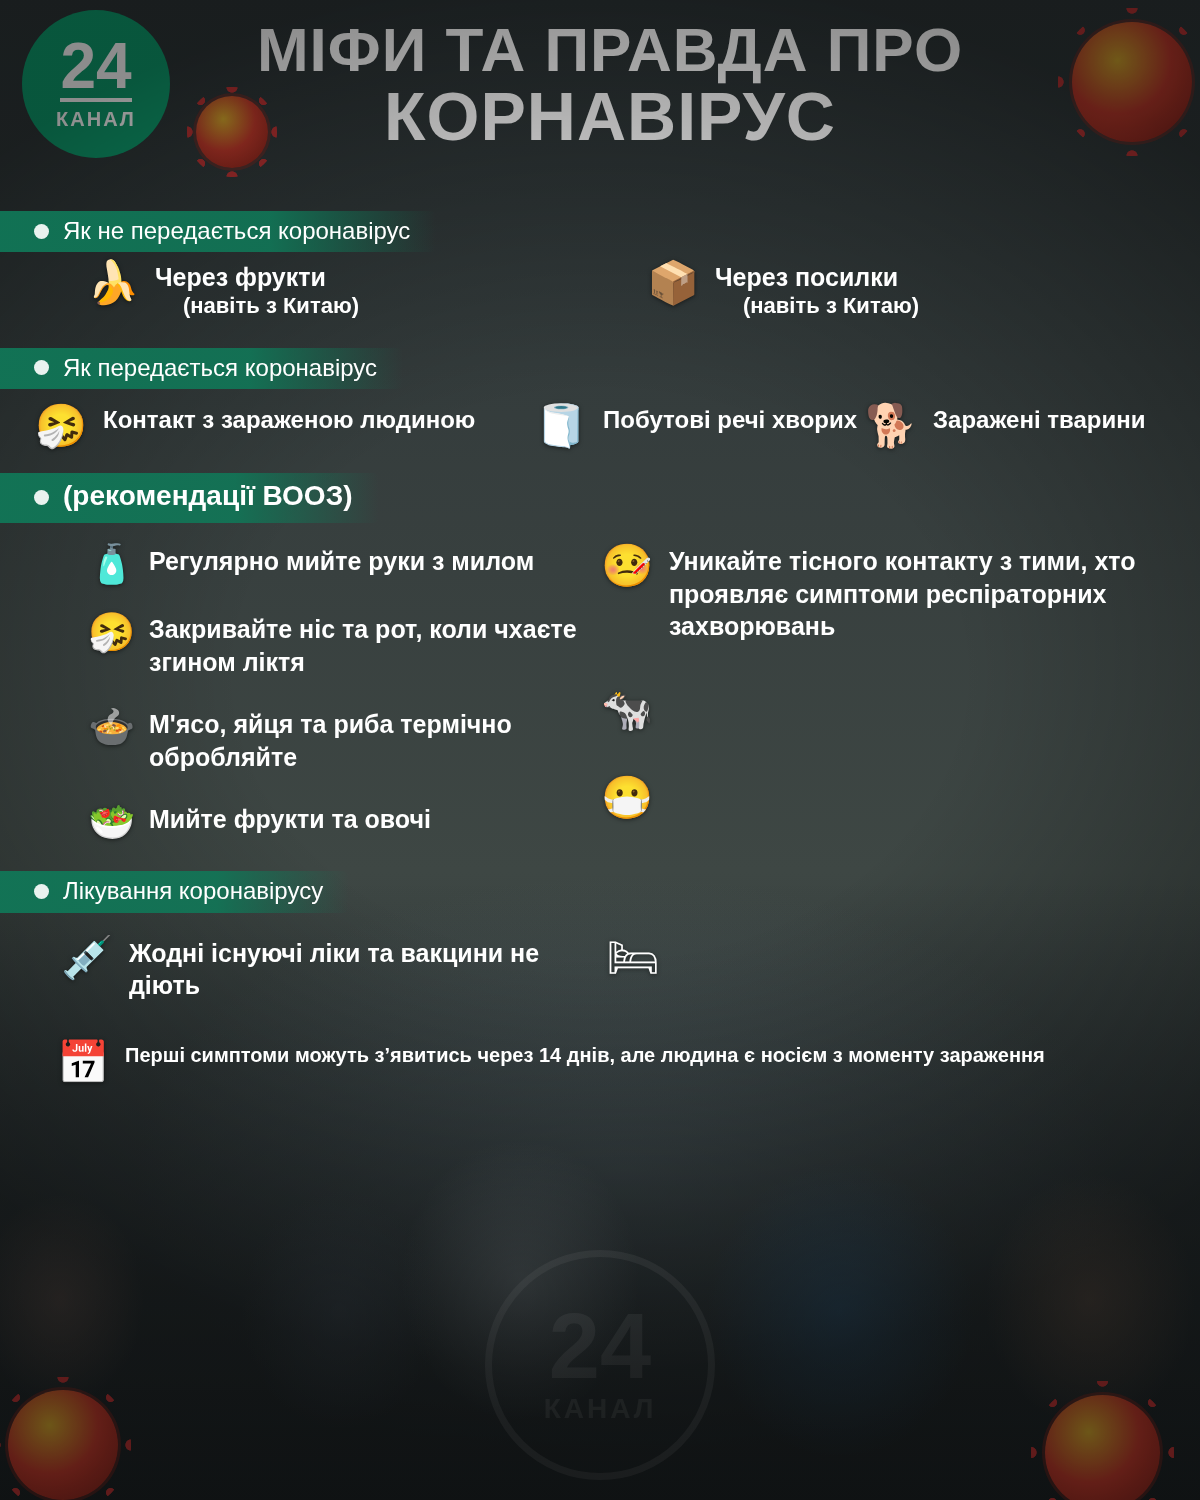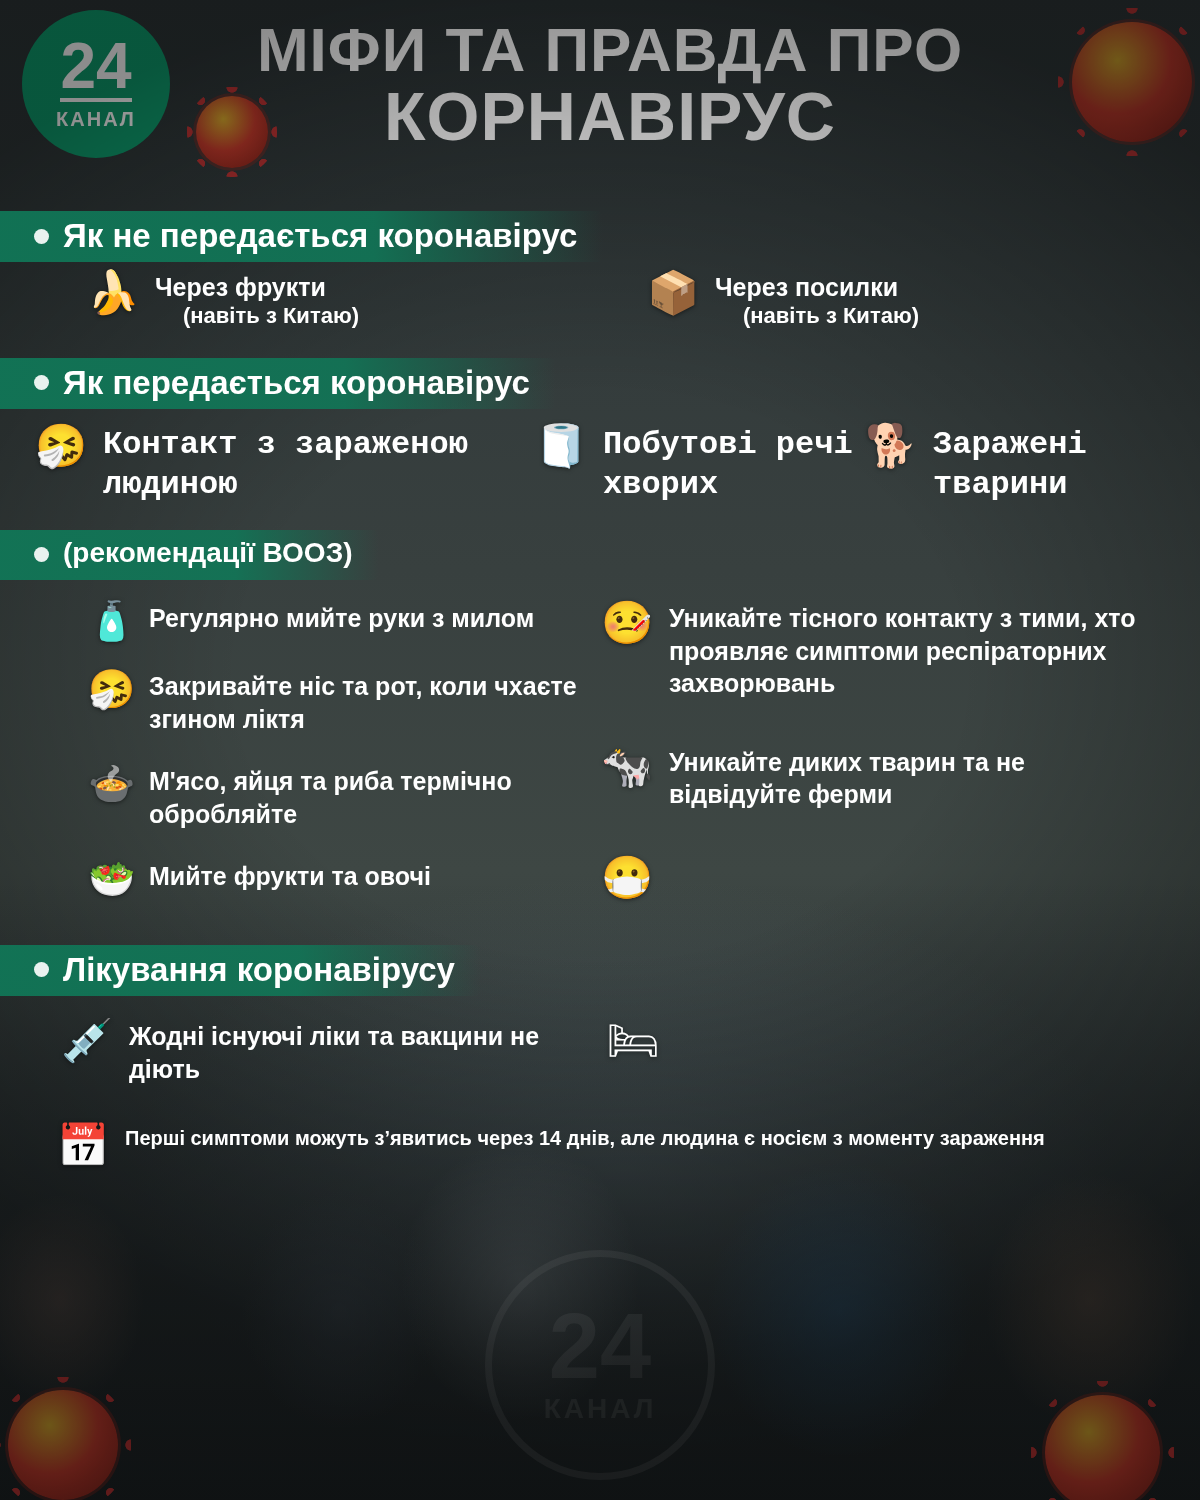--- a/index.html
+++ b/index.html
@@ -133,22 +133,22 @@
     width: max-content;
     max-width: 1150px;
     border-radius: 0 6px 6px 0;
   }
   .bullet {
     width: 15px; height: 15px; border-radius: 50%;
     background: #e9f2ef; flex: none;
   }
   .section-head h2 {
     color: #ffffff;
-    font-size: 33px;
-    font-weight: bold;
+    font-size: 24px;
+    font-weight: normal;
     line-height: 1.1;
     white-space: nowrap;
   }
   .section-head .note {
     color: #ffffff;
     font-size: 28px;
     font-weight: bold;
     white-space: nowrap;
     padding-bottom: 3px;
   }
@@ -181,21 +181,21 @@
   
   .s1 { margin-top: 16px; }
   .s1 .row { padding-left: 86px; margin-top: 10px; }
   .s1 .item:first-child { width: 560px; }
 
   .s2 { margin-top: 28px; }
   .s2 .row { padding-left: 34px; margin-top: 16px; align-items: center; }
   .s2 .item.a { width: 500px; }
   .s2 .item.b { width: 330px; }
   .s2 .item.c { width: 300px; }
-  .s2 .txt { font-size: 32px; line-height: 1.24; font-family: Liberation Mono, monospace; }
+  .s2 .txt { font-size: 24px; line-height: 1.24; }
 
   .s3 { margin-top: 26px; }
   .cols {
     display: flex;
     padding: 18px 30px 0 30px;
     gap: 10px;
   }
   .col { width: 560px; display: flex; flex-direction: column; }
   .col.left { padding-left: 58px; }
   .col .item { margin-bottom: 30px; }
@@ -313,21 +313,20 @@
             <span class="txt">Мийте фрукти та овочі</span>
           </div>
         </div>
         <div class="col right">
           <div class="item">
             <span class="ico">🤒</span>
             <span class="txt">Уникайте тісного контакту з тими, хто проявляє симптоми респіраторних захворювань</span>
           </div>
           <div class="item">
             <span class="ico">🐄</span>
-            <span class="txt">Уникайте диких тварин та не відвідуйте ферми</span>
           </div>
           <div class="item">
             <span class="ico">😷</span>
           </div>
         </div>
       </div>
     </div>
 
     <div class="s4">
       <div class="section-head">

